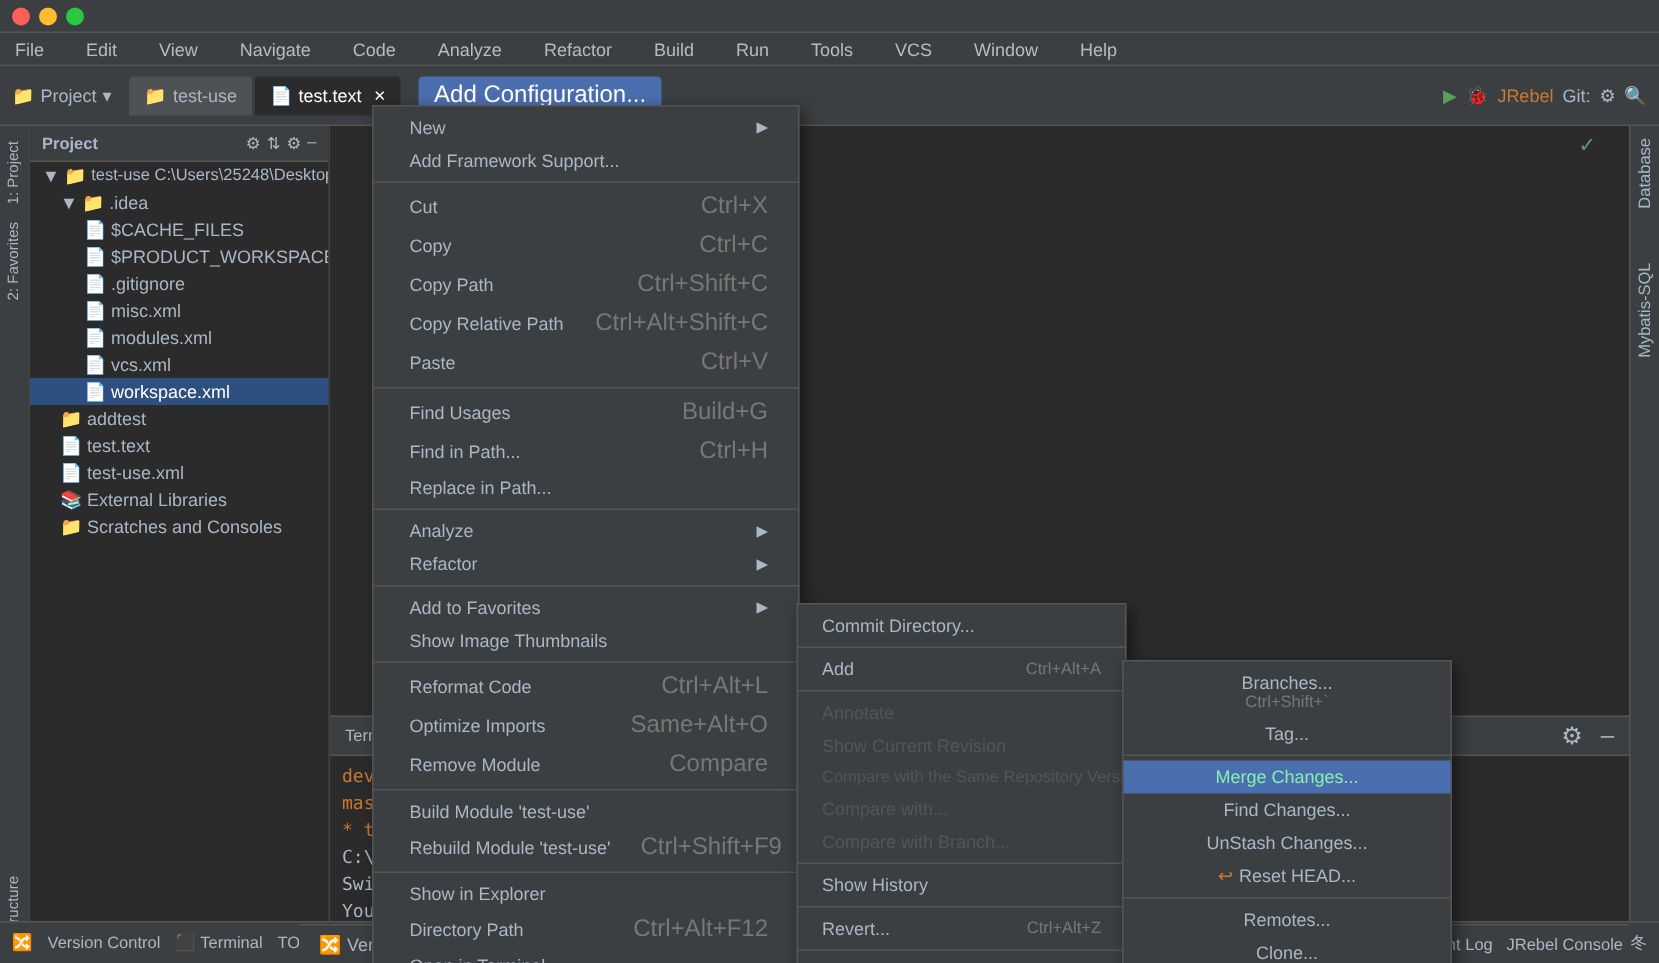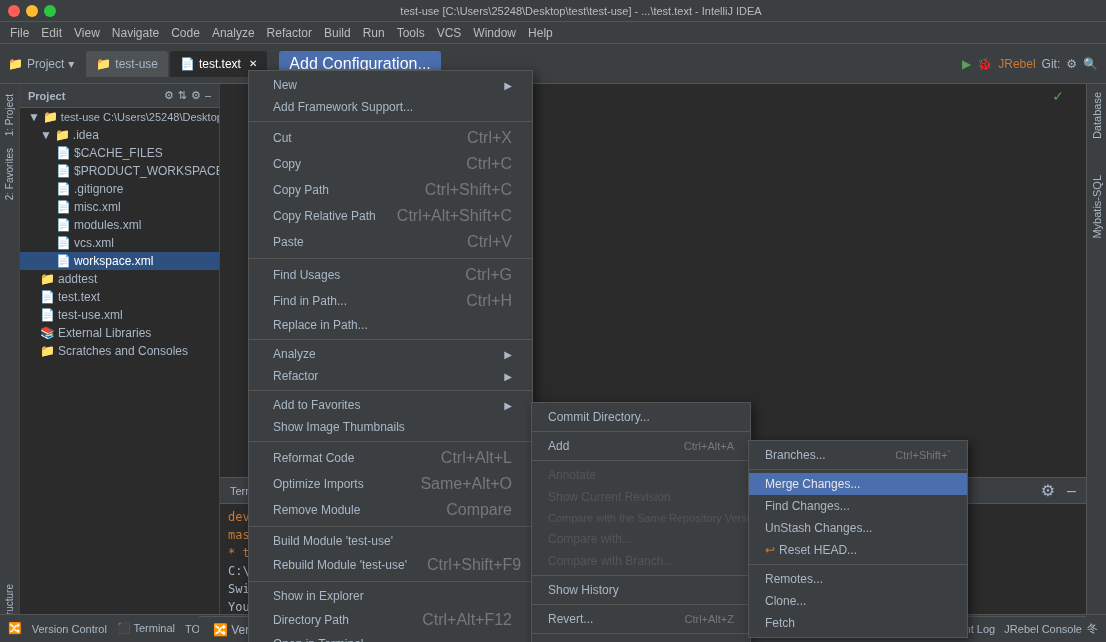--- a/index.html
+++ b/index.html
@@ -35,21 +35,21 @@
     
     .menu-bar {
       height: 22px;
       background: #3c3f41;
       display: flex;
       align-items: center;
       padding: 0 4px;
       font-size: 12px;
       color: #bbbbbb;
       border-bottom: 1px solid #555;
-      gap: 0;
+      gap: 16px;
     }
     .menu-item {
       padding: 2px 6px;
       cursor: pointer;
       border-radius: 2px;
     }
 
     
     .toolbar {
       height: 40px;
@@ -248,22 +248,23 @@
     }
     .mm-item {
       padding: 4px 16px;
       display: flex;
       align-items: center;
       justify-content: space-between;
       cursor: pointer;
       font-size: 12px;
       color: #a9b7c6;
       white-space: nowrap;
-    }
-    .mm-item.highlighted { background: #4b6eaf; color: #e5e5e5; }
+      flex-direction: column;
+    }
+    .mm-item.highlighted { background: #4b6eaf; color: #86efac; }
     .mm-separator { height: 1px; background: #555; margin: 3px 0; }
     .bottom-tabs {
       height: 26px;
       background: #3c3f41;
       display: flex;
       align-items: center;
       gap: 0;
       border-bottom: 1px solid #555;
       padding: 0 4px;
     }
@@ -296,21 +297,20 @@
   </style>
 </head>
 <body>
 
 <div class="title-bar">
   <div class="title-bar-icons">
     <div class="title-bar-icon close"></div>
     <div class="title-bar-icon min"></div>
     <div class="title-bar-icon max"></div>
   </div>
-  <span class="title-bar-text">test-use [C:\Users\25248\Desktop\test\test-use] - ...\test.text - IntelliJ IDEA</span>
 </div>
 
 <div class="menu-bar">
   <span class="menu-item">File</span>
   <span class="menu-item">Edit</span>
   <span class="menu-item">View</span>
   <span class="menu-item">Navigate</span>
   <span class="menu-item">Code</span>
   <span class="menu-item">Analyze</span>
   <span class="menu-item">Refactor</span>
@@ -492,21 +492,21 @@
       <span class="cm-item-label">Copy Relative Path</span>
       <span class="shortcut">Ctrl+Alt+Shift+C</span>
     </div>
   <div class="cm-item">
       <span class="cm-item-label">Paste</span>
       <span class="shortcut">Ctrl+V</span>
     </div>
   <div class="cm-separator"></div>
   <div class="cm-item">
       <span class="cm-item-label">Find Usages</span>
-      <span class="shortcut">Ctrl+G</span>
+      <span class="shortcut">Build+G</span>
     </div>
   <div class="cm-item">
       <span class="cm-item-label">Find in Path...</span>
       <span class="shortcut">Ctrl+H</span>
     </div>
   <div class="cm-item">
       <span class="cm-item-label">Replace in Path...</span>
     </div>
   <div class="cm-separator"></div>
   <div class="cm-item">
@@ -608,20 +608,23 @@
     <span>Repository</span>
       <span>▶</span>
   </div>
 </div>
 
 <div class="submenu-merge">
   <div class="mm-item">
     <span>Branches...</span>
       <span class="mm-shortcut" style="color:#777;font-size:11px;">Ctrl+Shift+`</span>
   </div>
+  <div class="mm-item">
+      <span>Tag...</span>
+    </div>
   <div class="mm-separator"></div>
   <div class="mm-item highlighted">
       <span>Merge Changes...</span>
     </div>
   <div class="mm-item">
       <span>Find Changes...</span>
     </div>
   <div class="mm-item">
       <span>UnStash Changes...</span>
     </div>

